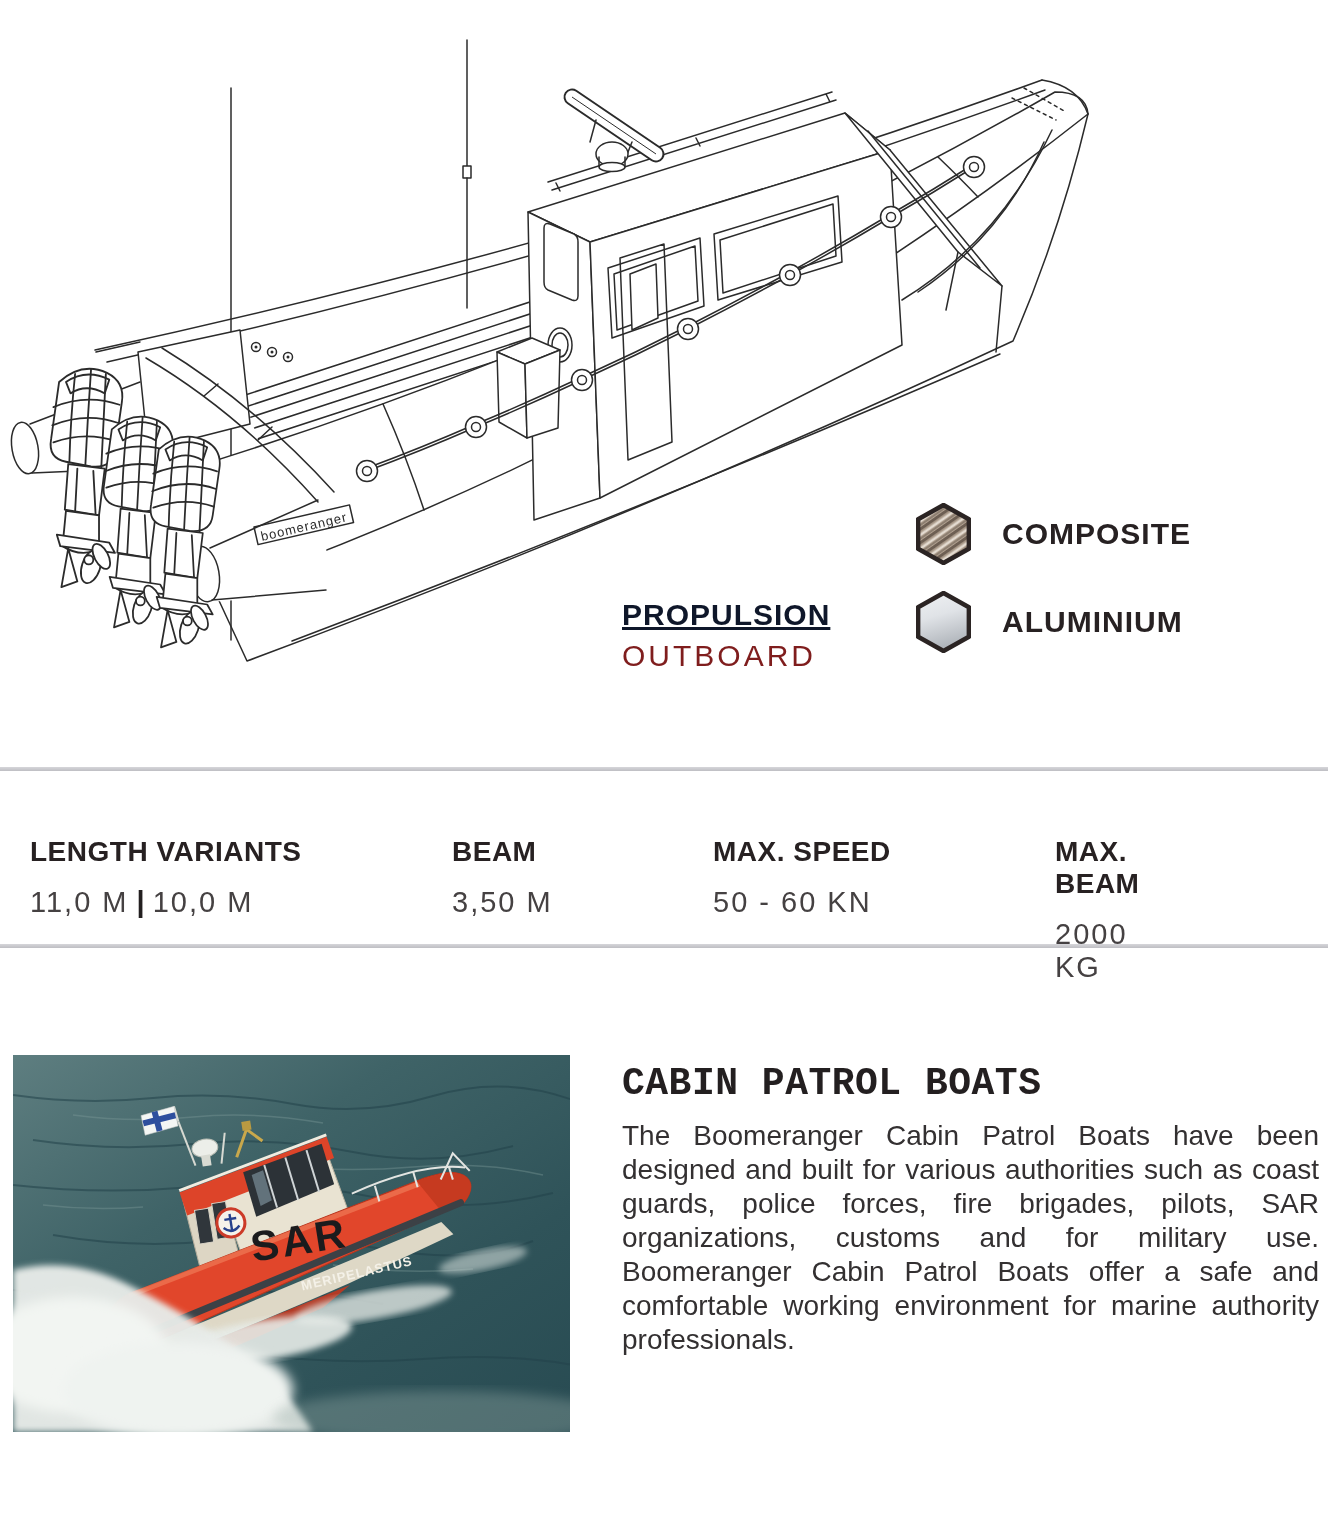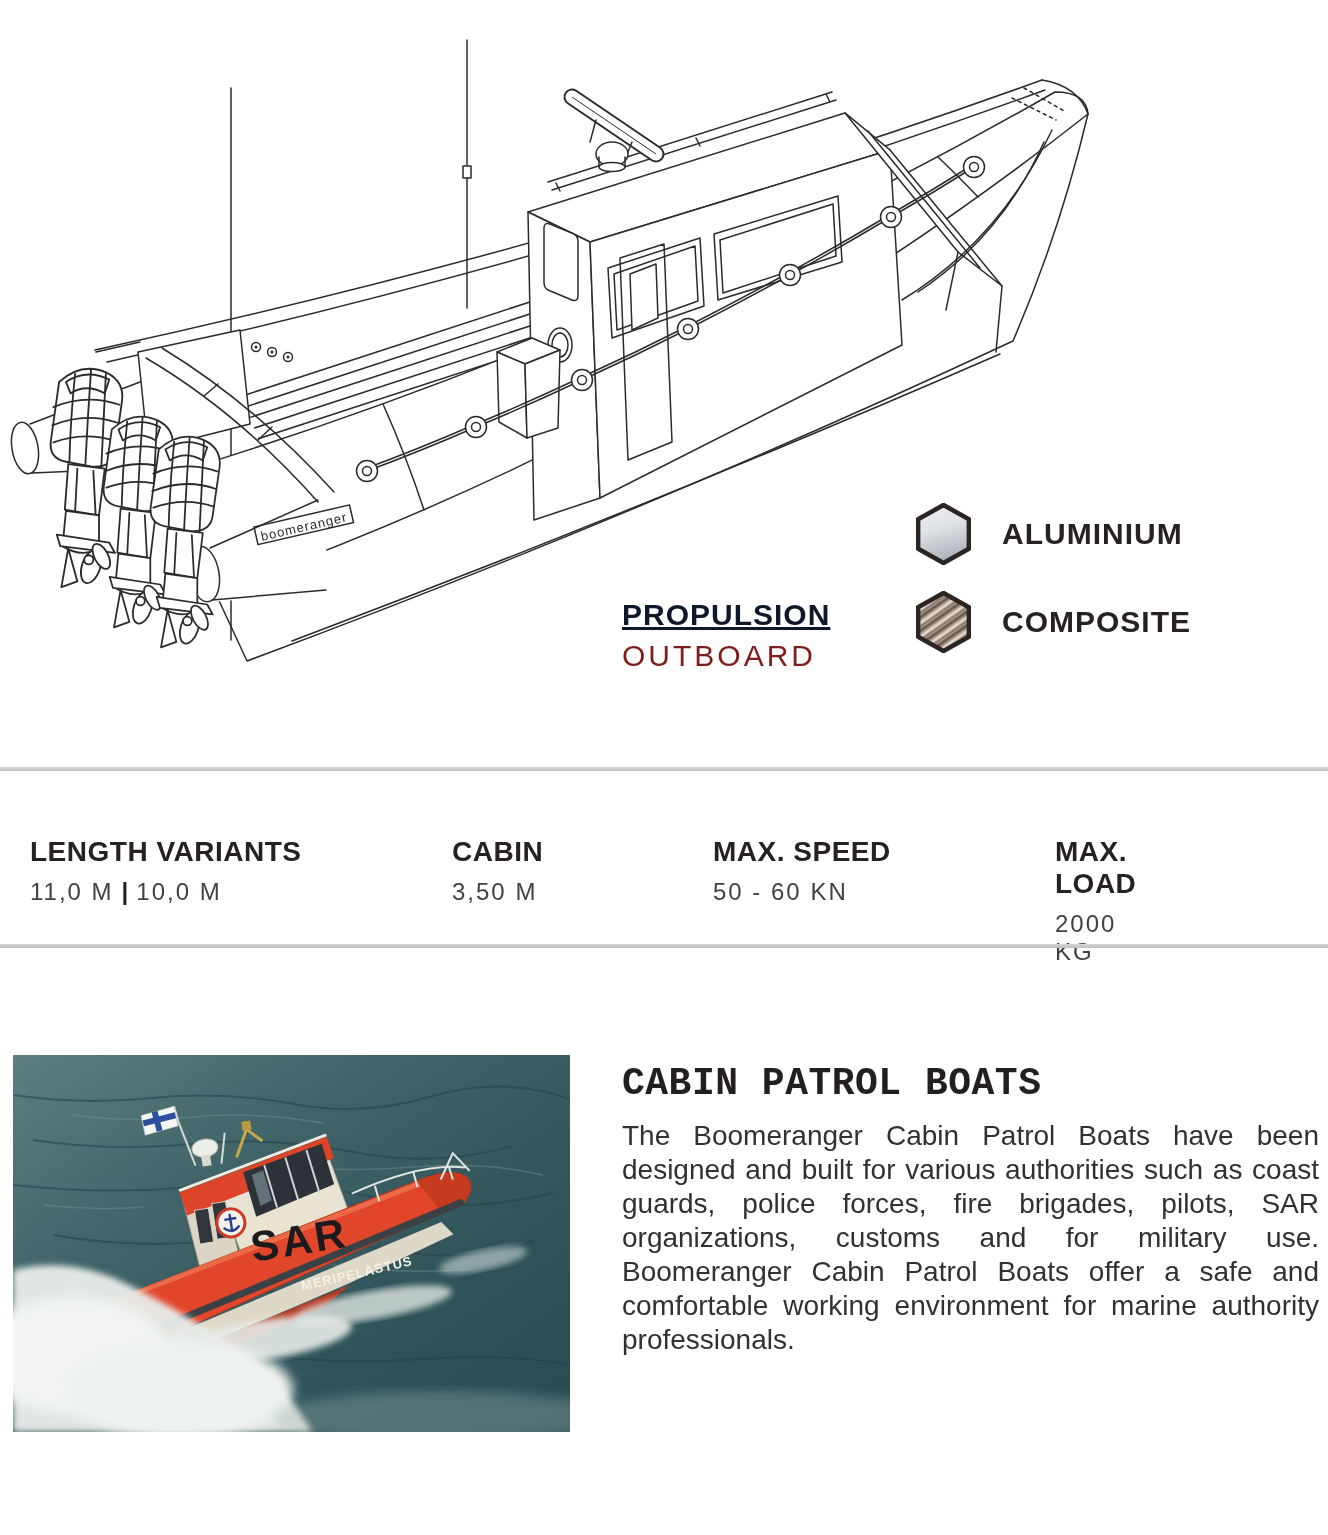--- a/index.html
+++ b/index.html
@@ -22,21 +22,21 @@
   #legend{left:916px;top:503px;display:flex;flex-direction:column;gap:26px;}
   .legend-row{display:flex;align-items:center;}
   .legend-label{font-size:30px;font-weight:bold;letter-spacing:1px;color:#272122;margin-left:31px;}
   
   .divider{left:0;width:1328px;height:4px;background:linear-gradient(#d6d6da,#bebec3);}
   #divider-top{top:767px;}
   #divider-bottom{top:944px;}
   #specs{left:0;top:836px;width:1075px;height:90px;}
   .spec-cell{position:absolute;top:0;}
   .spec-label{font-size:28px;font-weight:bold;letter-spacing:.5px;color:#272122;}
-  .spec-value{font-size:24px;color:#454142;letter-spacing:2px;margin-top:10px;}
+  .spec-value{font-size:29px;color:#454142;letter-spacing:2px;margin-top:18px;}
   .spec-sep{font-weight:bold;color:#231f20;margin:0 8px;letter-spacing:0;}
   #spec-0{left:30px;} #spec-1{left:452px;} #spec-2{left:713px;} #spec-3{left:1055px;}
   
   #photo-frame{left:13px;top:1055px;width:557px;height:377px;}
   #article{left:622px;top:1062px;width:697px;}
   #article-title{font-size:38px;font-weight:bold;letter-spacing:.5px;color:#231f20;font-family:Liberation Mono, monospace;}
   #article-body{margin-top:14px;font-size:28px;line-height:34px;text-align:justify;color:#333031;}
   svg text{font-family:"Liberation Sans","DejaVu Sans",sans-serif;}
 </style>
 </head>
@@ -208,65 +208,65 @@
 
   <div class="abs" id="propulsion">
     <div class="block-label">PROPULSION</div>
     <div class="block-value">OUTBOARD</div>
   </div>
 
   <div class="abs" id="legend">
     <div class="legend-row">
       <svg width="55" height="62" viewBox="0 0 54 61">
         <defs>
+          <pattern id="carbonPat" width="11" height="11" patternUnits="userSpaceOnUse" patternTransform="rotate(-35)">
+            <rect width="11" height="11" fill="#b0a090"></rect>
+            <rect y="0" width="11" height="3" fill="#6d5f53"></rect>
+            <rect y="5" width="11" height="2.2" fill="#e6ded4"></rect>
+            <rect y="8.4" width="11" height="1.6" fill="#887a6c"></rect>
+          </pattern>
+        </defs>
+        <polygon points="27,2 52,16 52,45 27,59 2,45 2,16" fill="url(#carbonPat)" stroke="#2b2423" stroke-width="4.5" stroke-linejoin="round"></polygon>
+      </svg>
+      <span class="legend-label">COMPOSITE</span>
+    </div>
+    <div class="legend-row">
+      <svg width="55" height="62" viewBox="0 0 54 61">
+        <defs>
           <linearGradient id="aluGrad" x1="0" y1="0" x2="0.25" y2="1">
             <stop offset="0" stop-color="#eff1f3"></stop>
             <stop offset="0.45" stop-color="#e0e3e7"></stop>
             <stop offset="0.75" stop-color="#c6cacf"></stop>
             <stop offset="1" stop-color="#b0b5bb"></stop>
           </linearGradient>
         </defs>
         <polygon points="27,2 52,16 52,45 27,59 2,45 2,16" fill="url(#aluGrad)" stroke="#2b2423" stroke-width="4.5" stroke-linejoin="round"></polygon>
       </svg>
       <span class="legend-label">ALUMINIUM</span>
     </div>
-    <div class="legend-row">
-      <svg width="55" height="62" viewBox="0 0 54 61">
-        <defs>
-          <pattern id="carbonPat" width="11" height="11" patternUnits="userSpaceOnUse" patternTransform="rotate(-35)">
-            <rect width="11" height="11" fill="#b0a090"></rect>
-            <rect y="0" width="11" height="3" fill="#6d5f53"></rect>
-            <rect y="5" width="11" height="2.2" fill="#e6ded4"></rect>
-            <rect y="8.4" width="11" height="1.6" fill="#887a6c"></rect>
-          </pattern>
-        </defs>
-        <polygon points="27,2 52,16 52,45 27,59 2,45 2,16" fill="url(#carbonPat)" stroke="#2b2423" stroke-width="4.5" stroke-linejoin="round"></polygon>
-      </svg>
-      <span class="legend-label">COMPOSITE</span>
-    </div>
   </div>
 </div>
 
 <div class="abs divider" id="divider-top"></div>
 
 <div class="abs" id="specs">
   <div class="spec-cell" id="spec-0">
     <div class="spec-label">LENGTH VARIANTS</div>
     <div class="spec-value"><span>11,0 M</span><span class="spec-sep">|</span><span>10,0 M</span></div>
   </div>
   <div class="spec-cell" id="spec-1">
-    <div class="spec-label">CABIN</div>
+    <div class="spec-label">BEAM</div>
     <div class="spec-value">3,50 M</div>
   </div>
   <div class="spec-cell" id="spec-2">
     <div class="spec-label">MAX. SPEED</div>
     <div class="spec-value">50 - 60 KN</div>
   </div>
   <div class="spec-cell" id="spec-3">
-    <div class="spec-label">MAX. LOAD</div>
+    <div class="spec-label">MAX. BEAM</div>
     <div class="spec-value">2000 KG</div>
   </div>
 </div>
 
 <div class="abs divider" id="divider-bottom"></div>
 
 <div class="abs" id="photo-frame">
   <svg width="557" height="377" viewBox="0 0 557 377">
     <defs>
       <linearGradient id="waterGrad" x1="0" y1="0" x2="1" y2="1">

